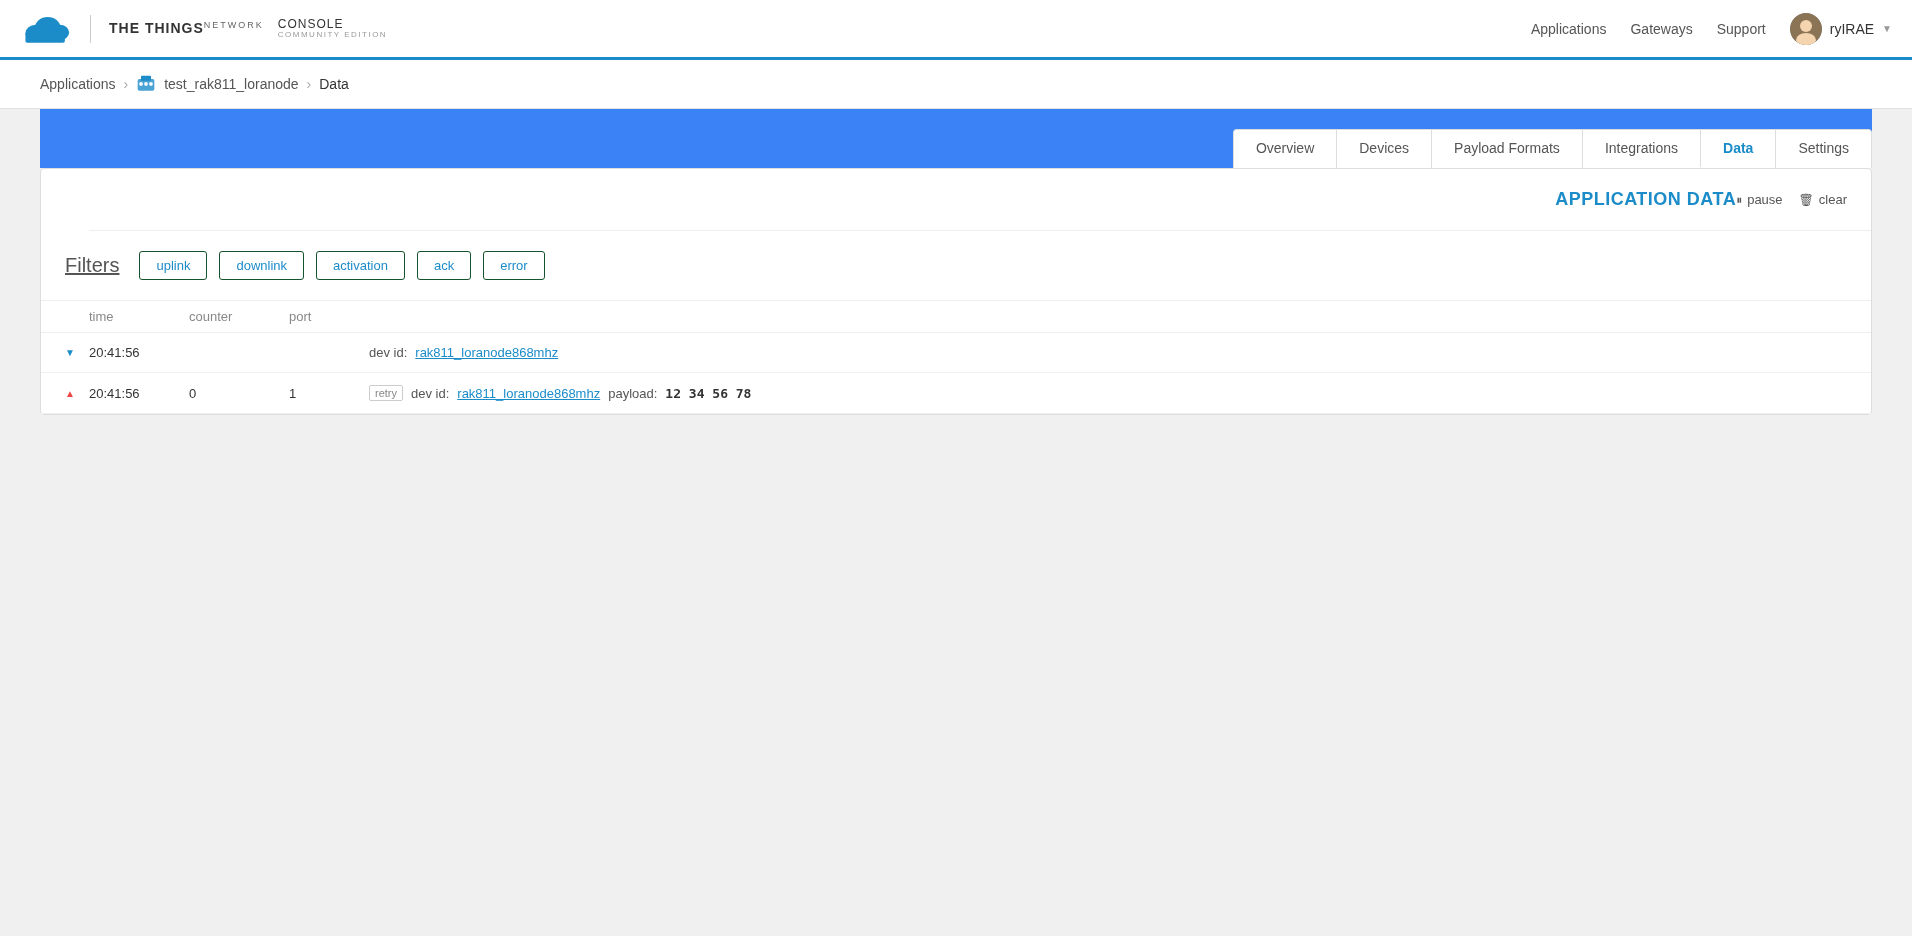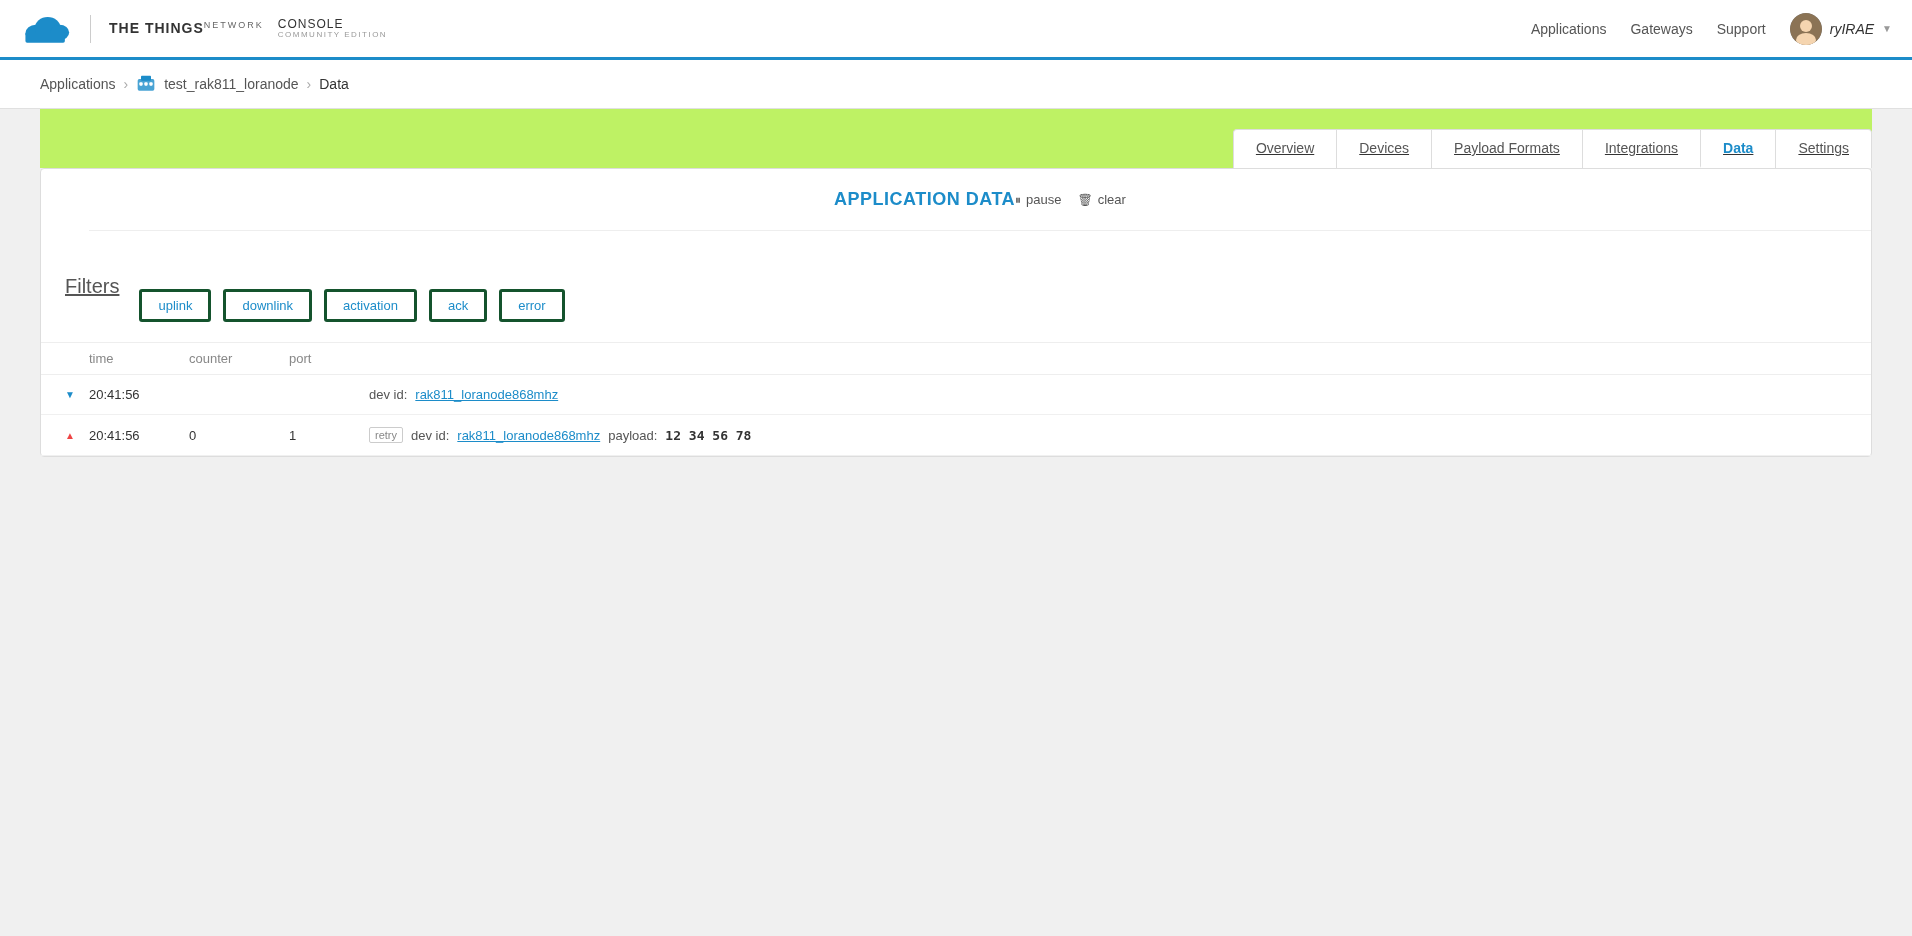--- a/index.html
+++ b/index.html
@@ -72,21 +72,20 @@
       color: #555;
       text-decoration: none;
       font-size: 14px;
       cursor: pointer;
     }
     .user-area {
       display: flex;
       align-items: center;
       gap: 8px;
       cursor: pointer;
-      font-style: italic;
     }
     .avatar {
       width: 32px;
       height: 32px;
       border-radius: 50%;
       background: #888;
       overflow: hidden;
       display: flex;
       align-items: center;
       justify-content: center;
@@ -118,24 +117,23 @@
     .page-content {
       padding: 0 40px 40px 40px;
       background: #f0f0f0;
       min-height: calc(100vh - 120px);
     }
 
     
     .tab-nav {
       display: flex;
       justify-content: flex-end;
-      background: #bef264;
+      background: #3b82f6;
       padding: 20px 0 0 0;
       gap: 0;
-      text-decoration: underline;
     }
     .tab-item {
       padding: 10px 22px;
       cursor: pointer;
       font-size: 14px;
       color: #555;
       border: 1px solid #ddd;
       border-bottom: none;
       background: #fff;
       margin-left: -1px;
@@ -154,21 +152,21 @@
     .app-data-container {
       background: #fff;
       border: 1px solid #ddd;
       border-radius: 4px;
       margin-top: 0;
     }
     .app-data-header {
       padding: 20px 24px;
       display: flex;
       align-items: center;
-      justify-content: center;
+      justify-content: flex-end;
       border-bottom: 1px solid #eee;
       margin-left: 48px;
     }
     .app-data-title {
       font-size: 18px;
       font-weight: 700;
       color: #1c8cc9;
       letter-spacing: 0.5px;
       text-transform: uppercase;
     }
@@ -197,27 +195,26 @@
       border-bottom: 1px solid #eee;
     }
     .filters-label {
       color: #555;
       font-size: 20px;
       margin-right: 8px;
       text-decoration: underline;
     }
     .filter-btn {
       padding: 6px 16px;
-      border: 3px solid #14532d;
+      border: 1px solid #14532d;
       border-radius: 3px;
       background: #fff;
       color: #1c8cc9;
       cursor: pointer;
       font-size: 13px;
-      margin-top: 38px;
     }
     .table-header-row {
       display: flex;
       align-items: center;
       padding: 8px 24px;
       border-bottom: 1px solid #eee;
       color: #888;
       font-size: 13px;
     }
     .col-expand { width: 24px; }

